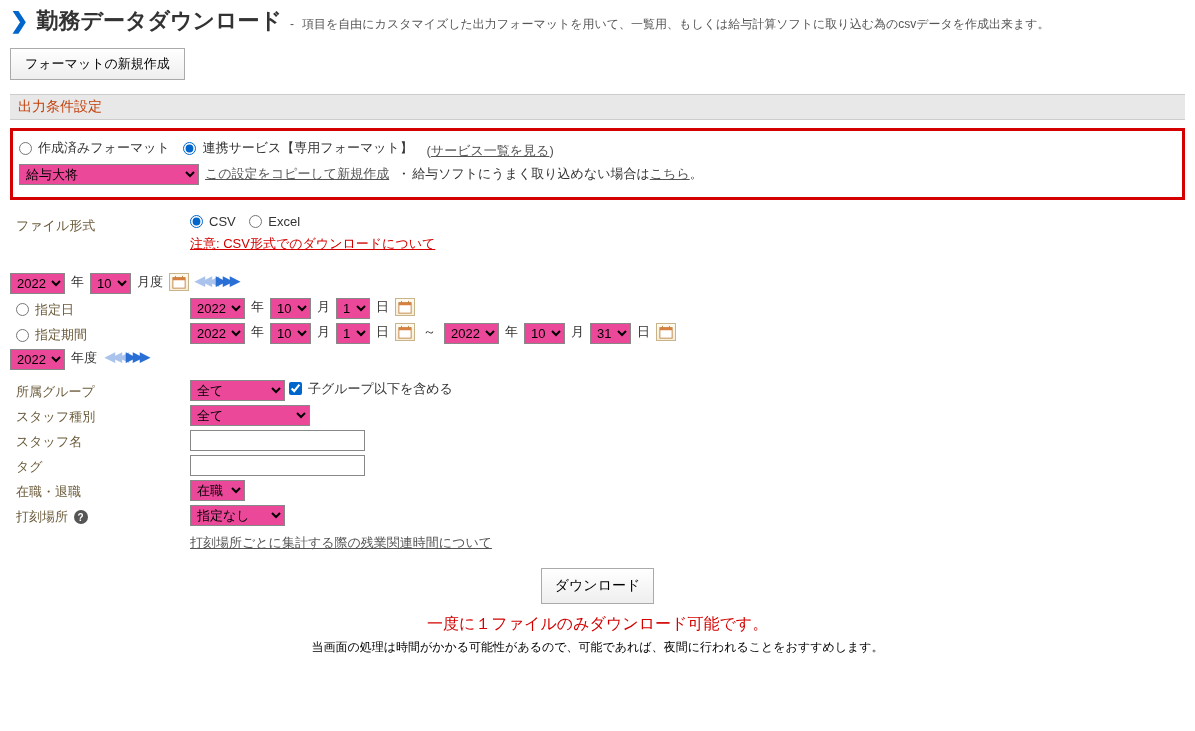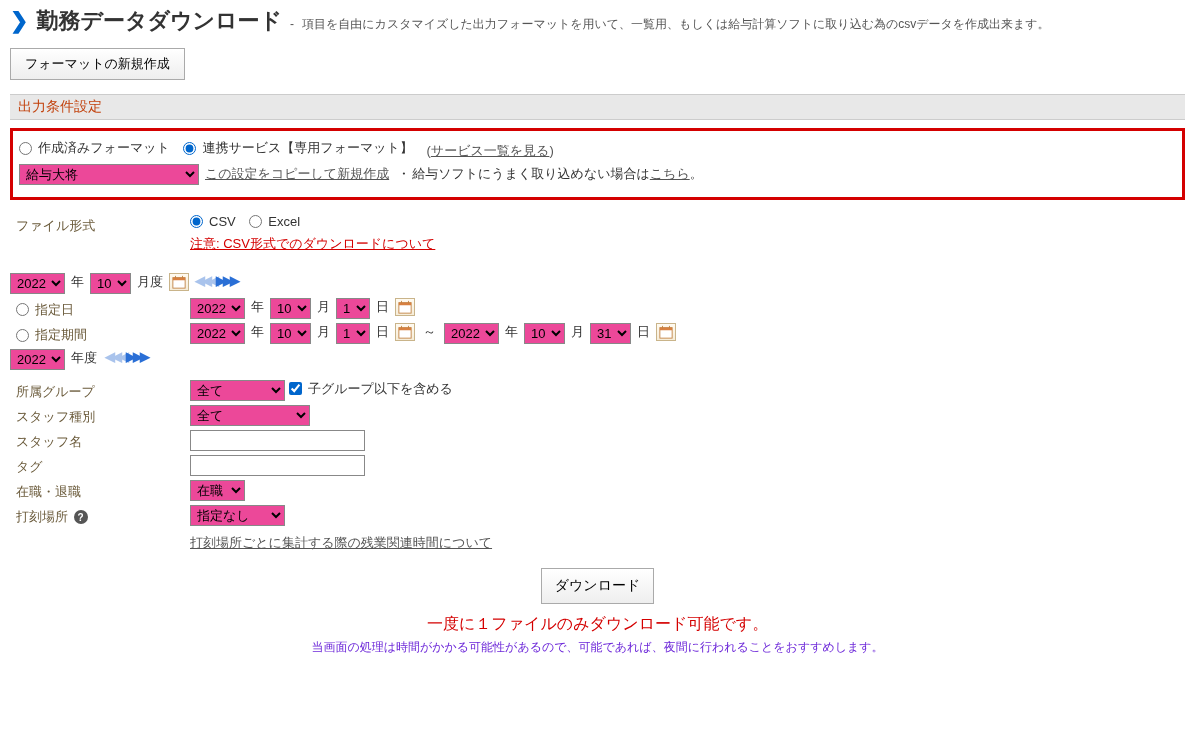--- a/index.html
+++ b/index.html
@@ -33,21 +33,21 @@
     .cal-icon svg { width: 14px; height: 14px; }
     .nav-arrows { display: inline-flex; gap: 0; margin-left: 2px; }
     .arrow-btn { color: #2a6fd6; font-size: 13px; cursor: pointer; letter-spacing: -3px; font-weight: bold; }
     .arrow-btn.dim { color: #a9c3ec; }
     .tilde { margin: 0 4px; }
     .help-icon { display: inline-flex; align-items: center; justify-content: center; width: 14px; height: 14px; border-radius: 50%; background: #555; color: #fff; font-size: 10px; font-weight: bold; margin-left: 2px; }
     .link-sub { margin-top: 4px; }
     .download-area { text-align: center; margin-top: 16px; }
     .download-btn { display: inline-block; border: 1px solid #aaa; background: linear-gradient(#fff,#eee); padding: 8px 13px; font-size: 14px; cursor: pointer; font-family: Liberation Serif, serif; }
     .warn1 { color: #d40000; font-size: 16px; margin-top: 10px; }
-    .warn2 { color: #6d28d9; font-size: 12px; margin-top: 4px; }
+    .warn2 { color: #000000; font-size: 12px; margin-top: 4px; }
     .sep { margin: 0 2px; }
   </style>
 </head>
 <body>
 
 
 
 <div class="page-header">
   <span class="chevron">❯</span>
   <span class="page-title">勤務データダウンロード</span>

